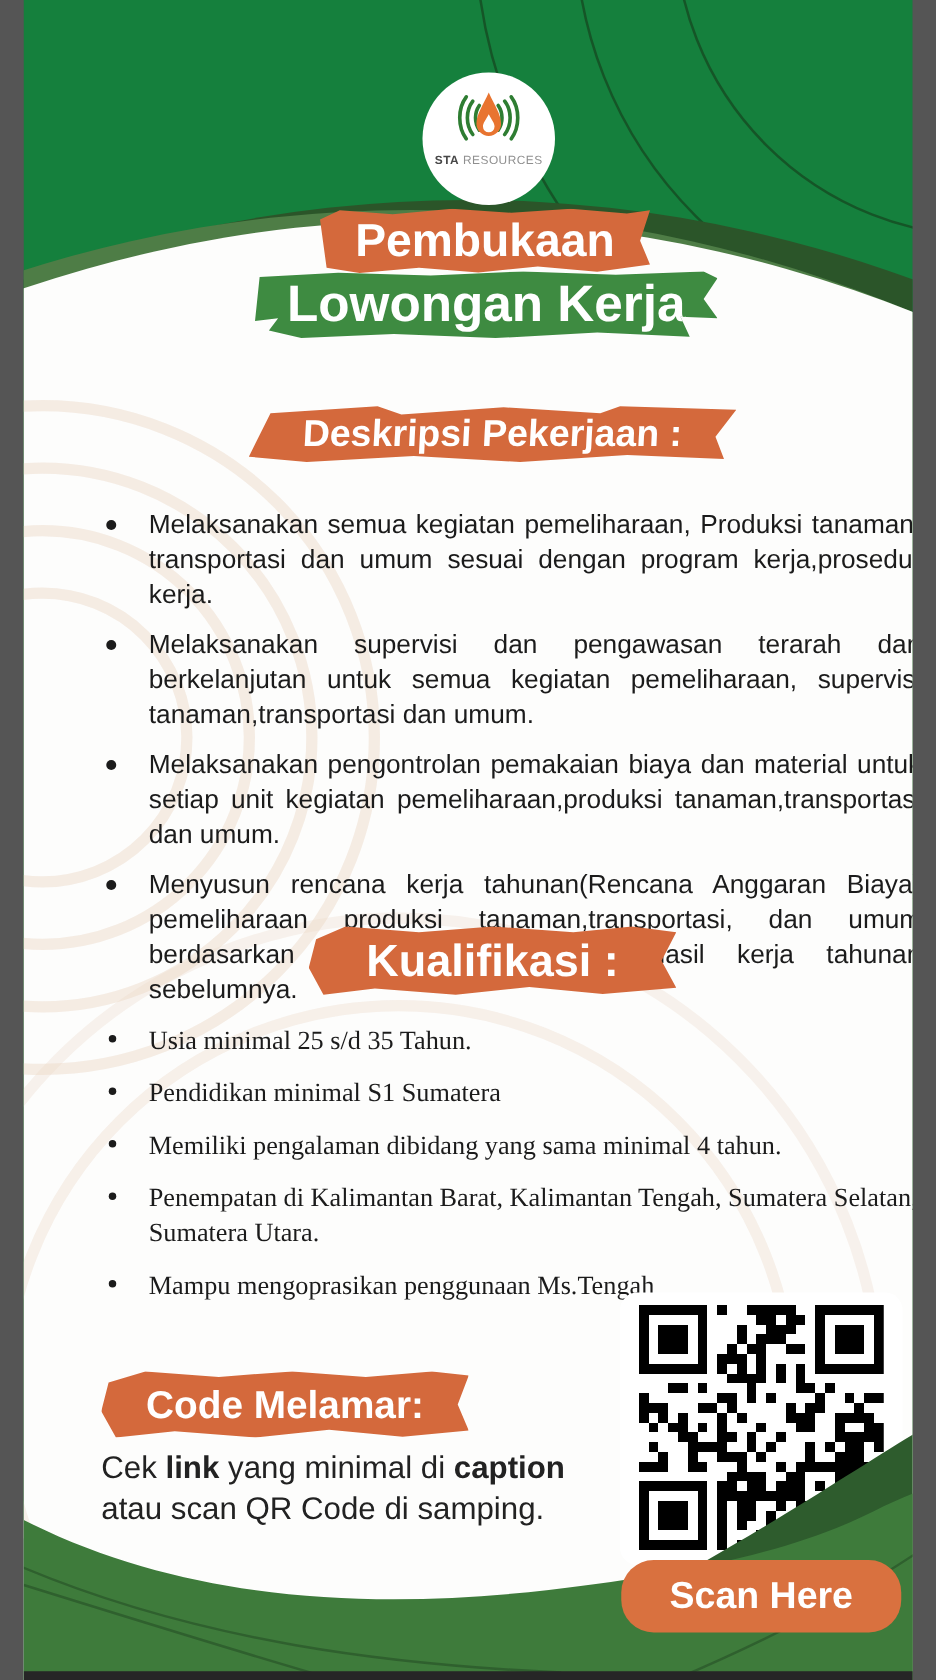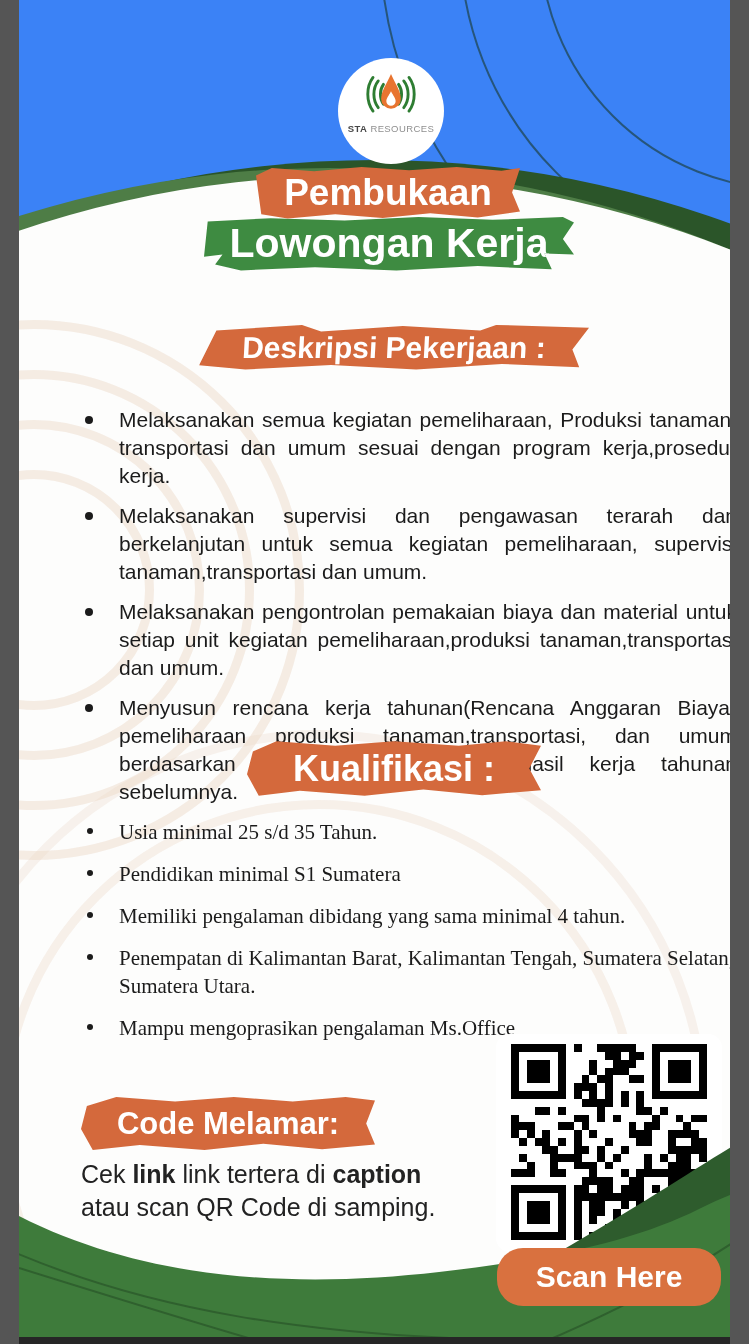--- a/index.html
+++ b/index.html
@@ -1,19 +1,19 @@
 <!DOCTYPE html>
 <html><head>
 <meta charset="utf-8">
 <style>
   * { margin:0; padding:0; box-sizing:border-box; }
   html,body { background:#555; }
   .poster {
     position:relative; width:711px; height:1344px; margin:0 auto;
-    overflow:hidden; background:#3b82f6;
+    overflow:hidden; background:#15803d;
     font-family:"Liberation Sans","DejaVu Sans",sans-serif;
   }
   
   .tr-arc { position:absolute; border:2px solid rgba(22,50,21,.55); border-radius:50%; }
   .tr-arc.a1 { width:500px; height:500px; left:520px; top:-310px; }
   .tr-arc.a2 { width:660px; height:660px; left:440px; top:-390px; }
   .tr-arc.a3 { width:820px; height:820px; left:360px; top:-470px; }
   
   .band-dark  { position:absolute; width:2300px; height:2600px; border-radius:50%;
                 left:-794px; top:160px; background:#2B5529; }
@@ -139,21 +139,21 @@
   </ul>
 
   <div class="banner banner-orange bn-kualifikasi">
     <span>Kualifikasi :</span>
   </div>
   <ul class="list qual-list">
     <li>Usia minimal 25 s/d 35 Tahun.</li>
     <li>Pendidikan minimal S1 Sumatera</li>
     <li>Memiliki pengalaman dibidang yang sama minimal 4 tahun.</li>
     <li>Penempatan di Kalimantan Barat, Kalimantan Tengah, Sumatera Selatan, Sumatera Utara.</li>
-    <li>Mampu mengoprasikan pengalaman Ms.Office</li>
+    <li>Mampu mengoprasikan penggunaan Ms.Tengah</li>
   </ul>
 
   <div class="qr-panel">
     <div class="qr-code"><svg xmlns="http://www.w3.org/2000/svg" viewBox="0 0 25 25" shape-rendering="crispEdges">
           <rect x="0" y="0" width="1" height="1"></rect>
           <rect x="1" y="0" width="1" height="1"></rect>
           <rect x="2" y="0" width="1" height="1"></rect>
           <rect x="3" y="0" width="1" height="1"></rect>
           <rect x="4" y="0" width="1" height="1"></rect>
           <rect x="5" y="0" width="1" height="1"></rect>
@@ -458,21 +458,21 @@
           <rect x="14" y="24" width="1" height="1"></rect>
           <rect x="17" y="24" width="1" height="1"></rect>
           <rect x="20" y="24" width="1" height="1"></rect>
           <rect x="24" y="24" width="1" height="1"></rect>
         </svg></div>
   </div>
 
   <div class="banner banner-orange bn-cara">
     <span>Code Melamar:</span>
   </div>
-  <p class="apply-text"><span>Cek </span><b>link</b><span> link tertera di </span><b>caption</b><span> atau scan QR Code di samping.</span></p>
+  <p class="apply-text"><span>Cek </span><b>link</b><span> yang minimal di </span><b>caption</b><span> atau scan QR Code di samping.</span></p>
 
   <svg class="bottom-waves" viewBox="0 0 749 244">
     <path fill="#2E5C2D" d="M540,152 C640,95 700,52 749,26 L749,244 L540,244 Z"></path>
     <path fill="#3E7B3B" d="M0,116 C130,182 280,188 420,172 C540,158 620,139 680,109 C710,94 735,86 749,82 L749,244 L0,244 Z"></path>
     <g fill="none" stroke="#2F602E" stroke-width="2">
       <path d="M-10,150 C140,215 300,232 430,238"></path>
       <path d="M520,244 C610,206 690,162 749,118"></path>
       <path d="M0,168 C90,196 180,224 250,244"></path>
     </g>
   </svg>

